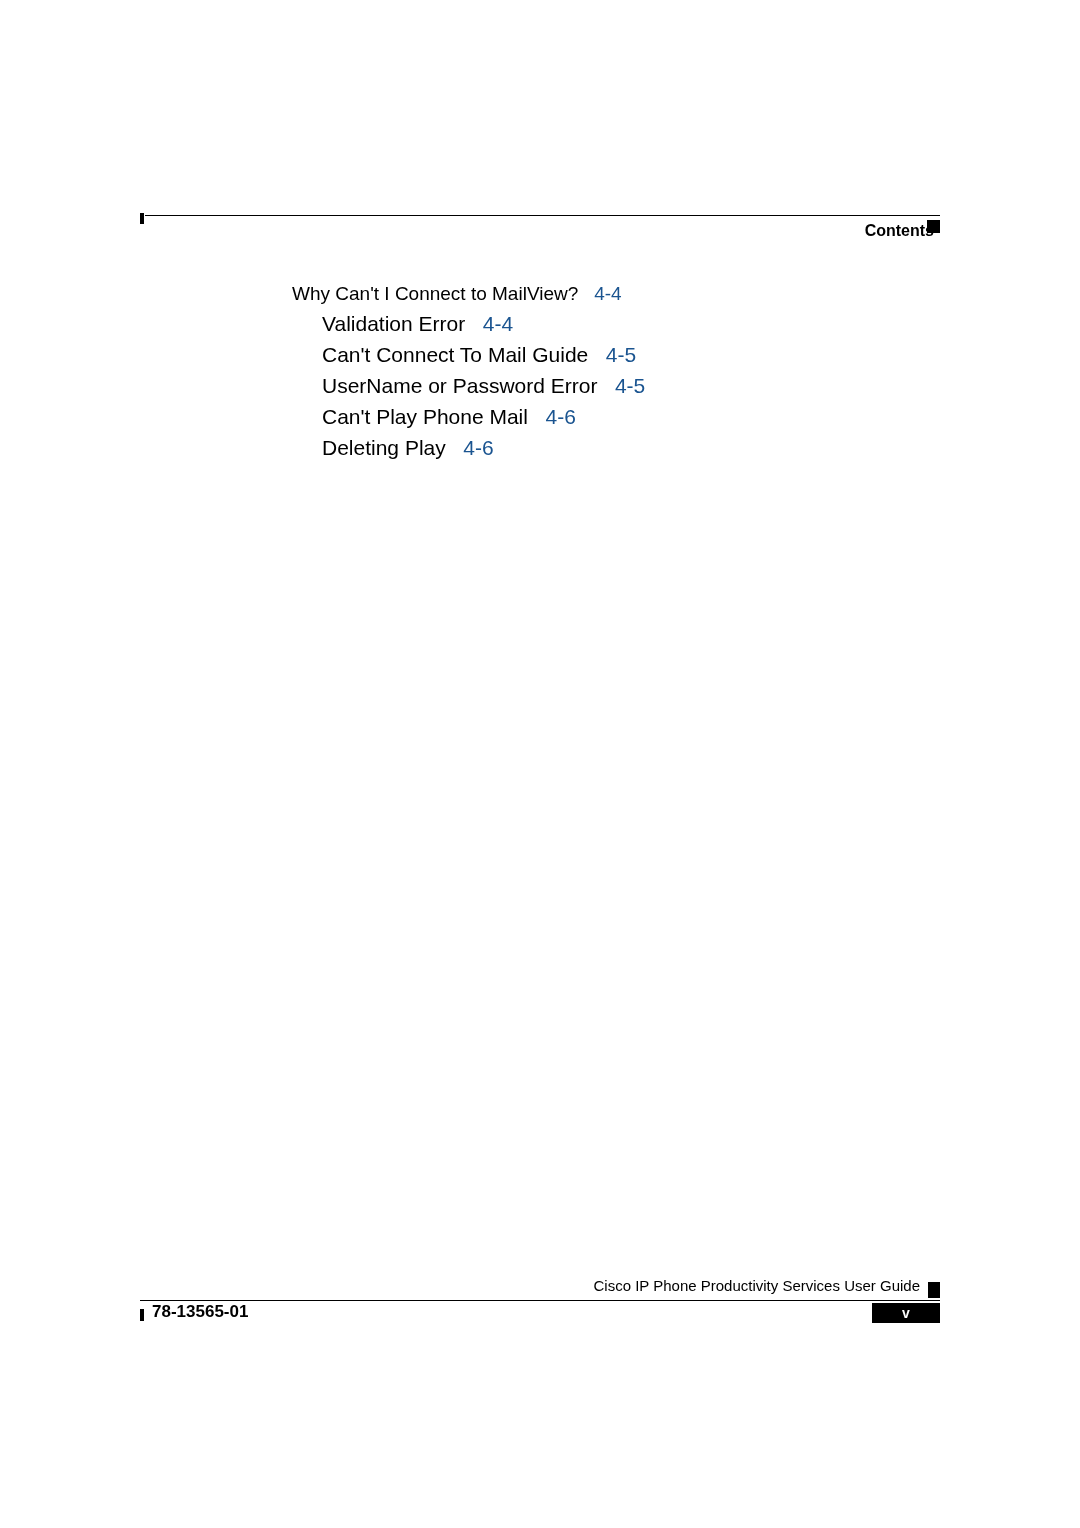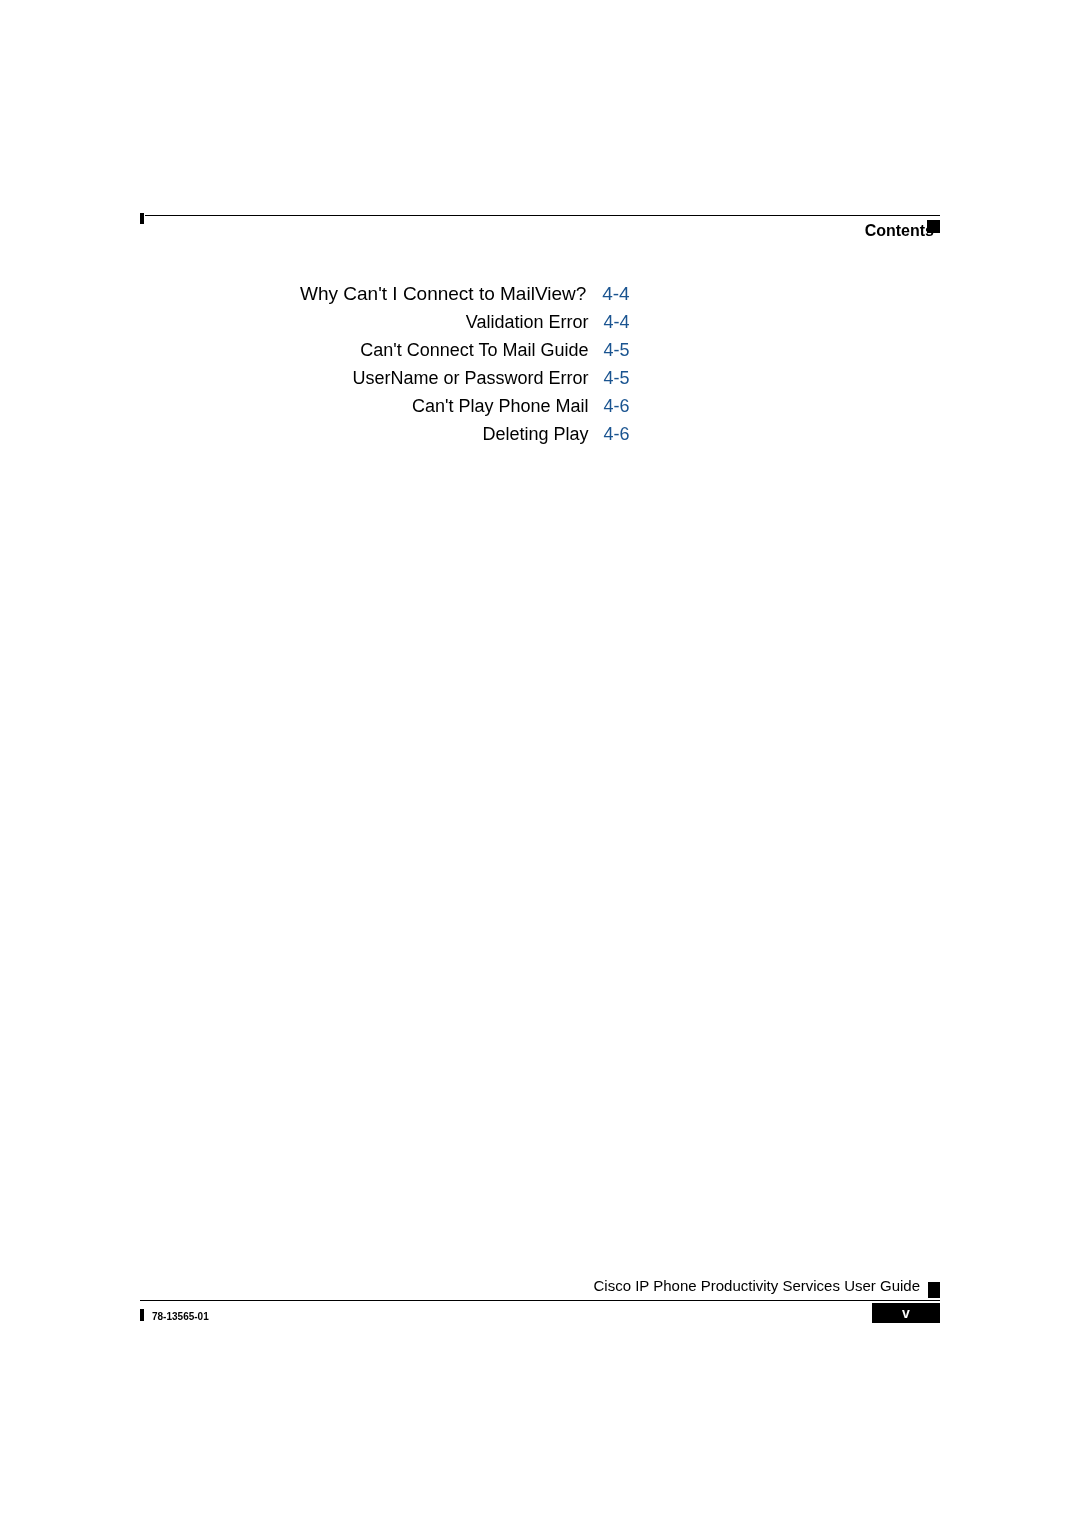--- a/index.html
+++ b/index.html
@@ -48,30 +48,29 @@
       position: absolute;
       top: 220px;
       right: 140px;
       width: 13px;
       height: 13px;
       background: #000;
     }
     .toc-content {
       position: absolute;
       top: 283px;
-      left: 300px;
-      text-align: right;
+      left: 292px;
     }
     .toc-main {
       font-size: 19px;
       color: #000;
       margin-bottom: 7px;
     }
     .toc-sub {
-      font-size: 18px;
+      font-size: 21px;
       color: #000;
       margin-left: 30px;
       margin-bottom: 7px;
     }
     .page-ref {
       color: #1a5490;
     }
     .footer-area {
       position: absolute;
       bottom: 210px;
@@ -107,21 +106,21 @@
       bottom: -3px;
       left: 0px;
       width: 4px;
       height: 12px;
       background: #000;
     }
     .footer-docnum {
       position: absolute;
       bottom: -4px;
       left: 12px;
-      font-size: 10px;
+      font-size: 17px;
       font-weight: bold;
       color: #000;
     }
     .footer-pagenum-box {
       position: absolute;
       bottom: -5px;
       right: 0;
       width: 68px;
       height: 20px;
       background: #000;

